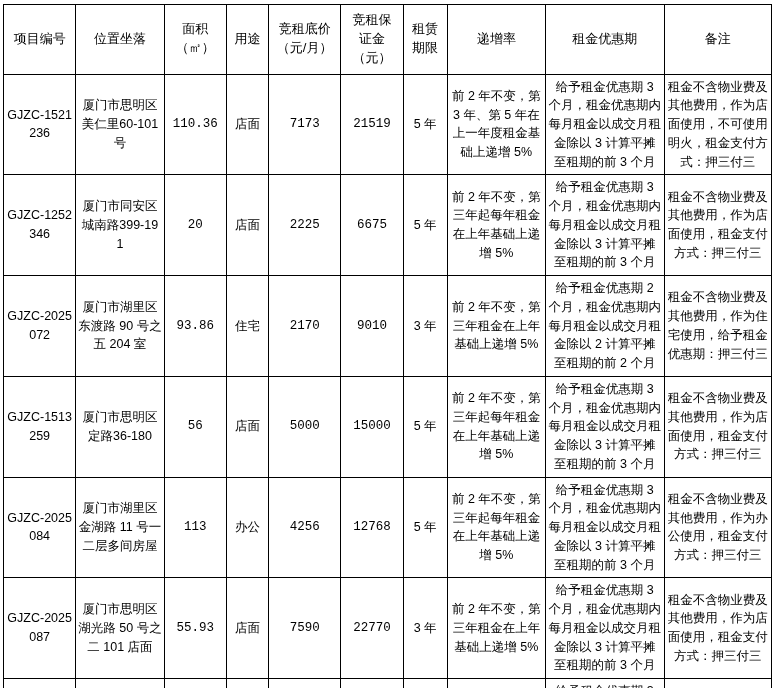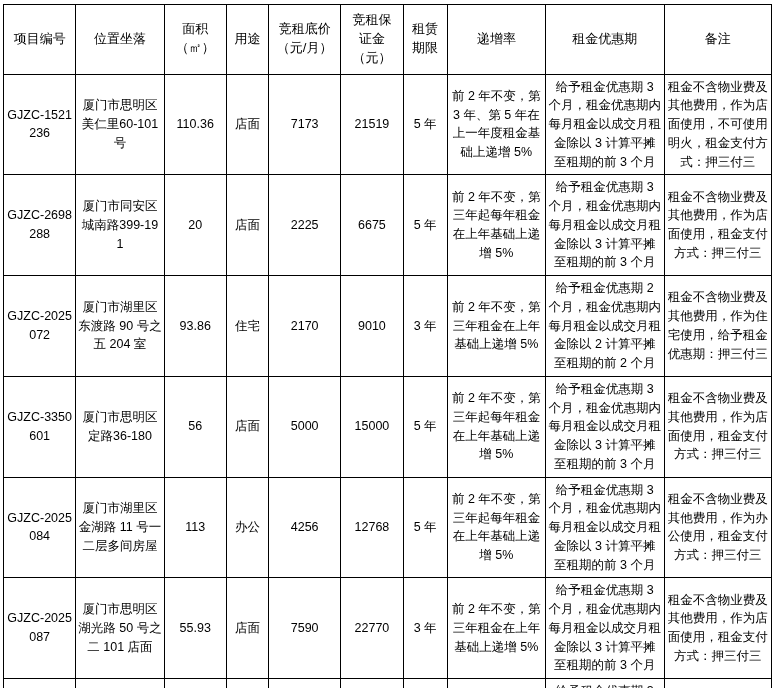--- a/index.html
+++ b/index.html
@@ -44,21 +44,21 @@
   .col-loc    { width: 88px; }
   .col-area   { width: 62px; }
   .col-use    { width: 42px; }
   .col-price  { width: 72px; }
   .col-dep    { width: 62px; }
   .col-term   { width: 44px; }
   .col-rate   { width: 98px; }
   .col-free   { width: 118px; }
   .col-remark { width: 107px; }
 
-  td.num { text-align: center; }
+  td.num { text-align: center; font-family: Liberation Mono, monospace; }
   .unit-line { display: block; }
   .cell-txt { display: block; }
 </style>
 </head>
 <body>
 
 <div class="sheet">
   <table class="listing">
     <colgroup>
       <col class="col-code">
@@ -118,21 +118,21 @@
         <td class="num">110.36</td>
         <td>店面</td>
         <td class="num">7173</td>
         <td class="num">21519</td>
         <td>5 年</td>
         <td>前 2 年不变，第 3 年、第 5 年在上一年度租金基础上递增 5%</td>
         <td>给予租金优惠期 3 个月，租金优惠期内每月租金以成交月租金除以 3 计算平摊至租期的前 3 个月</td>
         <td>租金不含物业费及其他费用，作为店面使用，不可使用明火，租金支付方式：押三付三</td>
       </tr>
       <tr>
-        <td>GJZC-2698288</td>
+        <td>GJZC-1252346</td>
         <td>厦门市同安区城南路399-191</td>
         <td class="num">20</td>
         <td>店面</td>
         <td class="num">2225</td>
         <td class="num">6675</td>
         <td>5 年</td>
         <td>前 2 年不变，第三年起每年租金在上年基础上递增 5%</td>
         <td>给予租金优惠期 3 个月，租金优惠期内每月租金以成交月租金除以 3 计算平摊至租期的前 3 个月</td>
         <td>租金不含物业费及其他费用，作为店面使用，租金支付方式：押三付三</td>
       </tr>
@@ -142,21 +142,21 @@
         <td class="num">93.86</td>
         <td>住宅</td>
         <td class="num">2170</td>
         <td class="num">9010</td>
         <td>3 年</td>
         <td>前 2 年不变，第三年租金在上年基础上递增 5%</td>
         <td>给予租金优惠期 2 个月，租金优惠期内每月租金以成交月租金除以 2 计算平摊至租期的前 2 个月</td>
         <td>租金不含物业费及其他费用，作为住宅使用，给予租金优惠期：押三付三</td>
       </tr>
       <tr>
-        <td>GJZC-3350601</td>
+        <td>GJZC-1513259</td>
         <td>厦门市思明区定路36-180</td>
         <td class="num">56</td>
         <td>店面</td>
         <td class="num">5000</td>
         <td class="num">15000</td>
         <td>5 年</td>
         <td>前 2 年不变，第三年起每年租金在上年基础上递增 5%</td>
         <td>给予租金优惠期 3 个月，租金优惠期内每月租金以成交月租金除以 3 计算平摊至租期的前 3 个月</td>
         <td>租金不含物业费及其他费用，作为店面使用，租金支付方式：押三付三</td>
       </tr>

